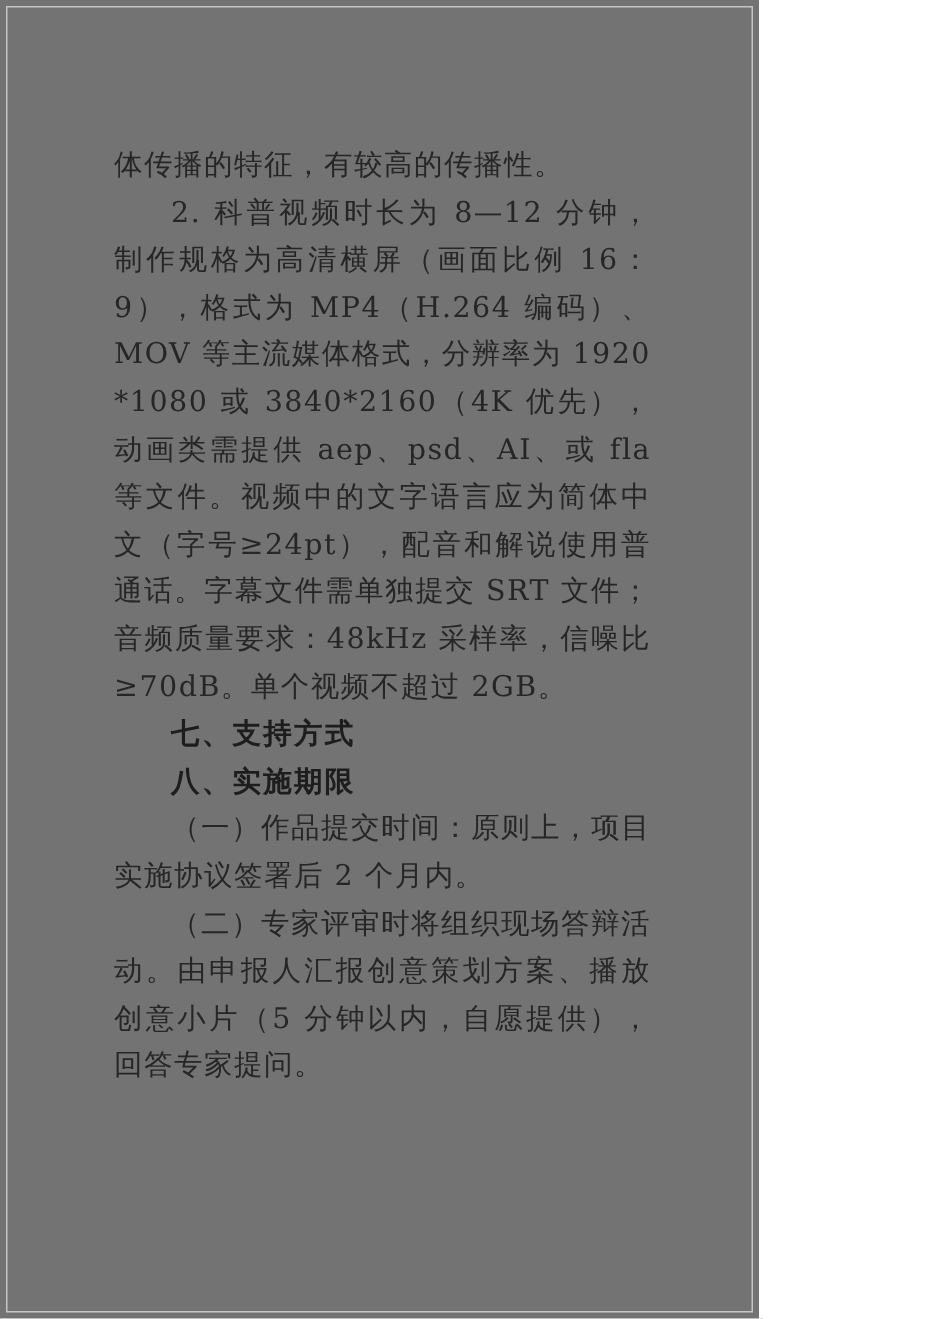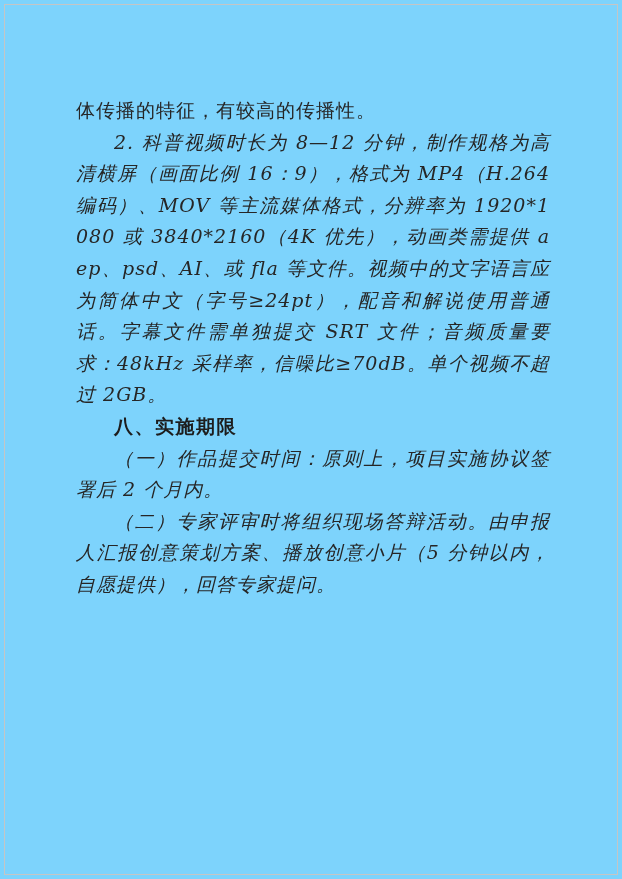--- a/index.html
+++ b/index.html
@@ -2,23 +2,23 @@
 <html lang="zh"><head>
 <meta charset="utf-8">
 <style>
   html, body {
     margin: 0;
     padding: 0;
     background: #ffffff;
   }
   .page {
     position: relative;
-    width: 622px;
+    width: 506px;
     height: 879px;
-    background: #7dd3fc;
+    background: #737373;
     overflow: hidden;
     font-family: "DejaVu Serif", "Liberation Serif", serif;
   }
   .page-border {
     position: absolute;
     left: 4px;
     top: 4px;
     right: 4px;
     bottom: 4px;
     border: 1px solid #c5c5c5;
@@ -35,21 +35,20 @@
     margin: 0;
     font-size: 19px;
     line-height: 31.6px;
     letter-spacing: 1px;
     text-align: justify;
     text-justify: inter-ideograph;
     word-break: break-all;
   }
   .para.indent {
     text-indent: 2em;
-    font-style: italic;
   }
   .heading {
     margin: 0;
     font-size: 19px;
     line-height: 31.6px;
     letter-spacing: 1.5px;
     font-family: "DejaVu Sans", "Liberation Sans", sans-serif;
     font-weight: bold;
     text-indent: 2em;
     color: #1d1d1d;
@@ -57,19 +56,20 @@
 </style>
 </head>
 <body>
 
 <div class="page">
   <div class="page-border"></div>
   <div class="content">
     <div id="blocks-container">
         <p class="para">体传播的特征，有较高的传播性。</p>
         <p class="para indent">2. 科普视频时长为 8—12 分钟，制作规格为高清横屏（画面比例 16：9），格式为 MP4（H.264 编码）、MOV 等主流媒体格式，分辨率为 1920*1080 或 3840*2160（4K 优先），动画类需提供 aep、psd、AI、或 fla 等文件。视频中的文字语言应为简体中文（字号≥24pt），配音和解说使用普通话。字幕文件需单独提交 SRT 文件；音频质量要求：48kHz 采样率，信噪比≥70dB。单个视频不超过 2GB。</p>
+        <p class="heading">七、支持方式</p>
         <p class="heading">八、实施期限</p>
         <p class="para indent">（一）作品提交时间：原则上，项目实施协议签署后 2 个月内。</p>
         <p class="para indent">（二）专家评审时将组织现场答辩活动。由申报人汇报创意策划方案、播放创意小片（5 分钟以内，自愿提供），回答专家提问。</p>
       </div>
 
   </div>
 </div>
 
 </body></html>

